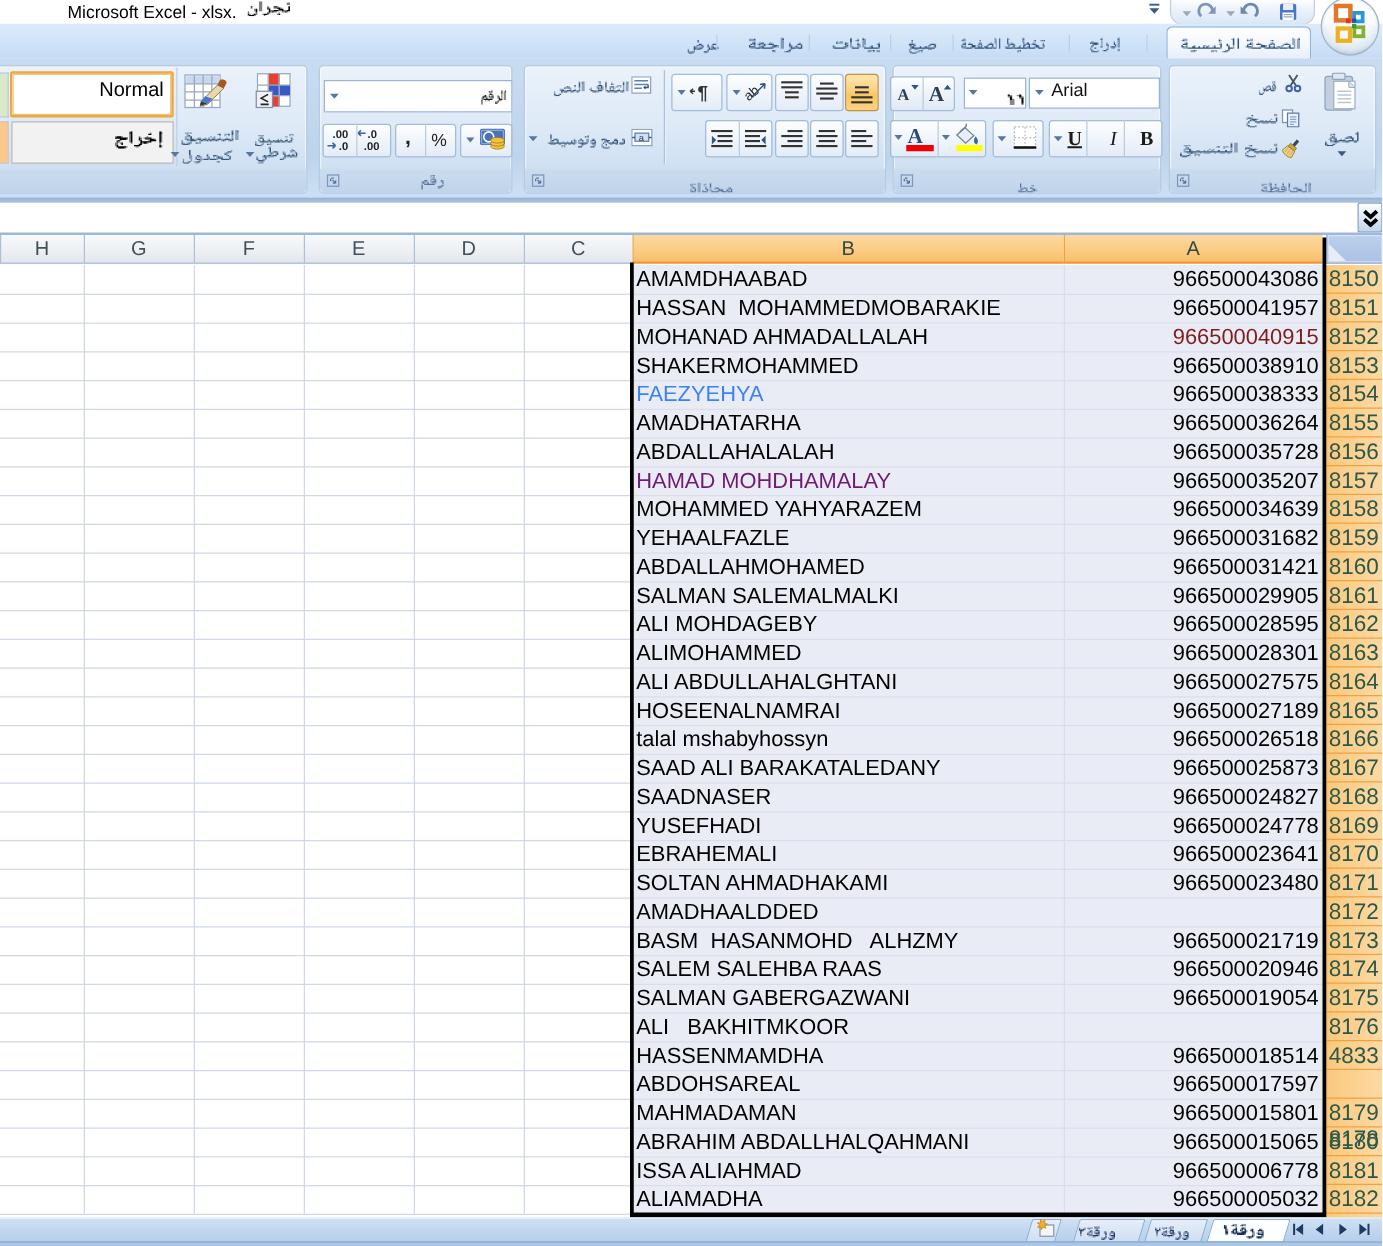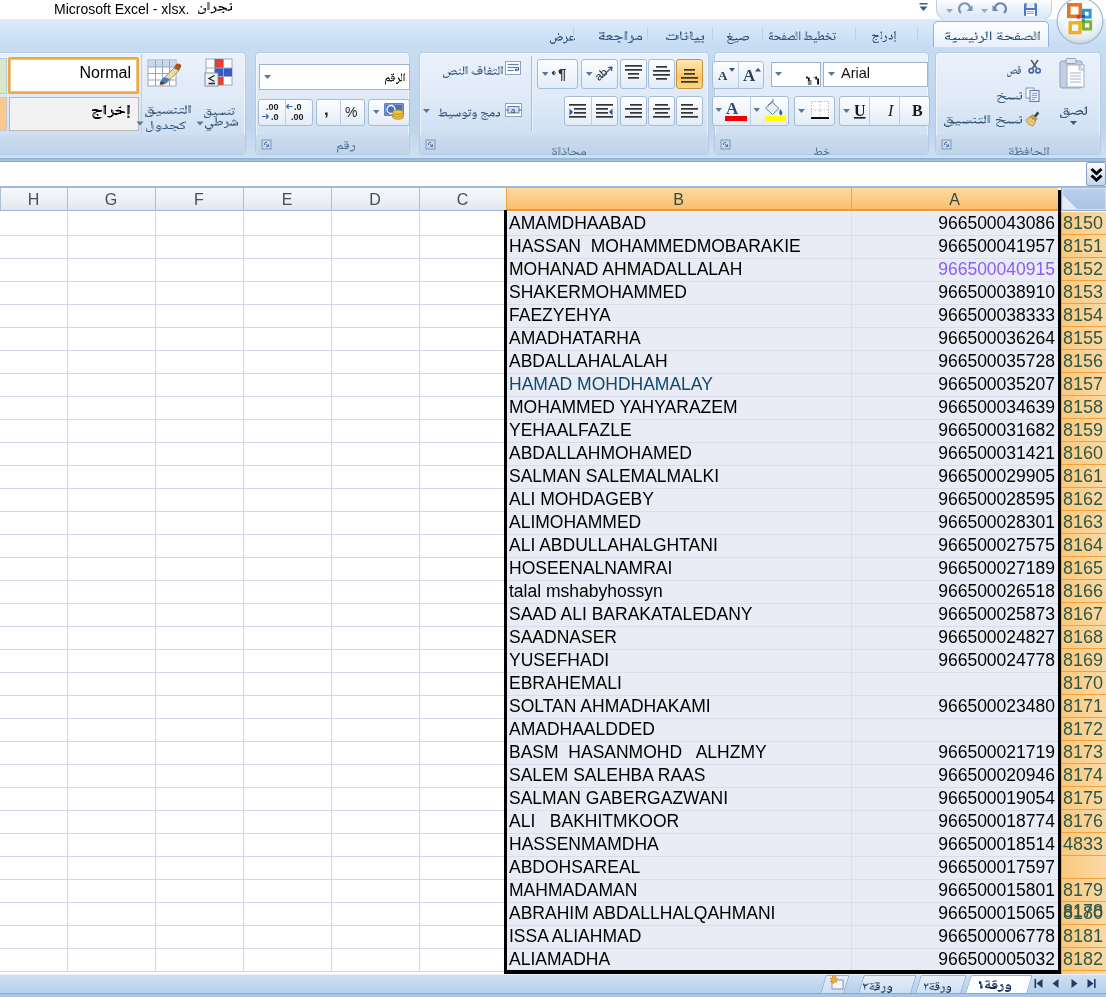--- a/index.html
+++ b/index.html
@@ -540,30 +540,30 @@
     <div class="abs" style="left:506px;top:925px;width:552px;height:1px;background:#dadeea"></div>
     <div class="abs" style="left:0;top:948px;width:506px;height:1px;background:#d0d7e5"></div>
     <div class="abs" style="left:506px;top:948px;width:552px;height:1px;background:#dadeea"></div>
     <div class="abs" style="left:0;top:971px;width:506px;height:1px;background:#d0d7e5"></div>
     <div class="abs" style="left:506px;top:971px;width:552px;height:1px;background:#dadeea"></div>
     <div class="abs" style="left:509px;top:212px;height:23px;line-height:23px;font-size:17.5px;color:#000;white-space:pre">AMAMDHAABAD</div>
     <div class="abs" style="left:851px;top:212px;width:204px;height:23px;line-height:23px;text-align:right;font-size:17.5px;color:#000">966500043086</div>
     <div class="abs" style="left:509px;top:235px;height:23px;line-height:23px;font-size:17.5px;color:#000;white-space:pre">HASSAN  MOHAMMEDMOBARAKIE</div>
     <div class="abs" style="left:851px;top:235px;width:204px;height:23px;line-height:23px;text-align:right;font-size:17.5px;color:#000">966500041957</div>
     <div class="abs" style="left:509px;top:258px;height:23px;line-height:23px;font-size:17.5px;color:#000;white-space:pre">MOHANAD AHMADALLALAH</div>
-    <div class="abs" style="left:851px;top:258px;width:204px;height:23px;line-height:23px;text-align:right;font-size:17.5px;color:#8b5cf6">966500040915</div>
+    <div class="abs" style="left:851px;top:258px;width:204px;height:23px;line-height:23px;text-align:right;font-size:17.5px;color:#7f1d1d">966500040915</div>
     <div class="abs" style="left:509px;top:281px;height:23px;line-height:23px;font-size:17.5px;color:#000;white-space:pre">SHAKERMOHAMMED</div>
     <div class="abs" style="left:851px;top:281px;width:204px;height:23px;line-height:23px;text-align:right;font-size:17.5px;color:#000">966500038910</div>
-    <div class="abs" style="left:509px;top:304px;height:23px;line-height:23px;font-size:17.5px;color:#000000;white-space:pre">FAEZYEHYA</div>
+    <div class="abs" style="left:509px;top:304px;height:23px;line-height:23px;font-size:17.5px;color:#3b82f6;white-space:pre">FAEZYEHYA</div>
     <div class="abs" style="left:851px;top:304px;width:204px;height:23px;line-height:23px;text-align:right;font-size:17.5px;color:#000">966500038333</div>
     <div class="abs" style="left:509px;top:327px;height:23px;line-height:23px;font-size:17.5px;color:#000;white-space:pre">AMADHATARHA</div>
     <div class="abs" style="left:851px;top:327px;width:204px;height:23px;line-height:23px;text-align:right;font-size:17.5px;color:#000">966500036264</div>
     <div class="abs" style="left:509px;top:350px;height:23px;line-height:23px;font-size:17.5px;color:#000;white-space:pre">ABDALLAHALALAH</div>
     <div class="abs" style="left:851px;top:350px;width:204px;height:23px;line-height:23px;text-align:right;font-size:17.5px;color:#000">966500035728</div>
-    <div class="abs" style="left:509px;top:373px;height:23px;line-height:23px;font-size:17.5px;color:#0c4a6e;white-space:pre">HAMAD MOHDHAMALAY</div>
+    <div class="abs" style="left:509px;top:373px;height:23px;line-height:23px;font-size:17.5px;color:#701a75;white-space:pre">HAMAD MOHDHAMALAY</div>
     <div class="abs" style="left:851px;top:373px;width:204px;height:23px;line-height:23px;text-align:right;font-size:17.5px;color:#000">966500035207</div>
     <div class="abs" style="left:509px;top:396px;height:23px;line-height:23px;font-size:17.5px;color:#000;white-space:pre">MOHAMMED YAHYARAZEM</div>
     <div class="abs" style="left:851px;top:396px;width:204px;height:23px;line-height:23px;text-align:right;font-size:17.5px;color:#000">966500034639</div>
     <div class="abs" style="left:509px;top:419px;height:23px;line-height:23px;font-size:17.5px;color:#000;white-space:pre">YEHAALFAZLE</div>
     <div class="abs" style="left:851px;top:419px;width:204px;height:23px;line-height:23px;text-align:right;font-size:17.5px;color:#000">966500031682</div>
     <div class="abs" style="left:509px;top:442px;height:23px;line-height:23px;font-size:17.5px;color:#000;white-space:pre">ABDALLAHMOHAMED</div>
     <div class="abs" style="left:851px;top:442px;width:204px;height:23px;line-height:23px;text-align:right;font-size:17.5px;color:#000">966500031421</div>
     <div class="abs" style="left:509px;top:465px;height:23px;line-height:23px;font-size:17.5px;color:#000;white-space:pre">SALMAN SALEMALMALKI</div>
     <div class="abs" style="left:851px;top:465px;width:204px;height:23px;line-height:23px;text-align:right;font-size:17.5px;color:#000">966500029905</div>
     <div class="abs" style="left:509px;top:488px;height:23px;line-height:23px;font-size:17.5px;color:#000;white-space:pre">ALI MOHDAGEBY</div>
@@ -576,31 +576,31 @@
     <div class="abs" style="left:851px;top:557px;width:204px;height:23px;line-height:23px;text-align:right;font-size:17.5px;color:#000">966500027189</div>
     <div class="abs" style="left:509px;top:580px;height:23px;line-height:23px;font-size:17.5px;color:#000;white-space:pre">talal mshabyhossyn</div>
     <div class="abs" style="left:851px;top:580px;width:204px;height:23px;line-height:23px;text-align:right;font-size:17.5px;color:#000">966500026518</div>
     <div class="abs" style="left:509px;top:603px;height:23px;line-height:23px;font-size:17.5px;color:#000;white-space:pre">SAAD ALI BARAKATALEDANY</div>
     <div class="abs" style="left:851px;top:603px;width:204px;height:23px;line-height:23px;text-align:right;font-size:17.5px;color:#000">966500025873</div>
     <div class="abs" style="left:509px;top:626px;height:23px;line-height:23px;font-size:17.5px;color:#000;white-space:pre">SAADNASER</div>
     <div class="abs" style="left:851px;top:626px;width:204px;height:23px;line-height:23px;text-align:right;font-size:17.5px;color:#000">966500024827</div>
     <div class="abs" style="left:509px;top:649px;height:23px;line-height:23px;font-size:17.5px;color:#000;white-space:pre">YUSEFHADI</div>
     <div class="abs" style="left:851px;top:649px;width:204px;height:23px;line-height:23px;text-align:right;font-size:17.5px;color:#000">966500024778</div>
     <div class="abs" style="left:509px;top:672px;height:23px;line-height:23px;font-size:17.5px;color:#000;white-space:pre">EBRAHEMALI</div>
+    <div class="abs" style="left:851px;top:672px;width:204px;height:23px;line-height:23px;text-align:right;font-size:17.5px;color:#000">966500023641</div>
     <div class="abs" style="left:509px;top:695px;height:23px;line-height:23px;font-size:17.5px;color:#000;white-space:pre">SOLTAN AHMADHAKAMI</div>
     <div class="abs" style="left:851px;top:695px;width:204px;height:23px;line-height:23px;text-align:right;font-size:17.5px;color:#000">966500023480</div>
     <div class="abs" style="left:509px;top:718px;height:23px;line-height:23px;font-size:17.5px;color:#000;white-space:pre">AMADHAALDDED</div>
     <div class="abs" style="left:509px;top:741px;height:23px;line-height:23px;font-size:17.5px;color:#000;white-space:pre">BASM  HASANMOHD   ALHZMY</div>
     <div class="abs" style="left:851px;top:741px;width:204px;height:23px;line-height:23px;text-align:right;font-size:17.5px;color:#000">966500021719</div>
     <div class="abs" style="left:509px;top:764px;height:23px;line-height:23px;font-size:17.5px;color:#000;white-space:pre">SALEM SALEHBA RAAS</div>
     <div class="abs" style="left:851px;top:764px;width:204px;height:23px;line-height:23px;text-align:right;font-size:17.5px;color:#000">966500020946</div>
     <div class="abs" style="left:509px;top:787px;height:23px;line-height:23px;font-size:17.5px;color:#000;white-space:pre">SALMAN GABERGAZWANI</div>
     <div class="abs" style="left:851px;top:787px;width:204px;height:23px;line-height:23px;text-align:right;font-size:17.5px;color:#000">966500019054</div>
     <div class="abs" style="left:509px;top:810px;height:23px;line-height:23px;font-size:17.5px;color:#000;white-space:pre">ALI   BAKHITMKOOR</div>
-    <div class="abs" style="left:851px;top:810px;width:204px;height:23px;line-height:23px;text-align:right;font-size:17.5px;color:#000">966500018774</div>
     <div class="abs" style="left:509px;top:833px;height:23px;line-height:23px;font-size:17.5px;color:#000;white-space:pre">HASSENMAMDHA</div>
     <div class="abs" style="left:851px;top:833px;width:204px;height:23px;line-height:23px;text-align:right;font-size:17.5px;color:#000">966500018514</div>
     <div class="abs" style="left:509px;top:856px;height:23px;line-height:23px;font-size:17.5px;color:#000;white-space:pre">ABDOHSAREAL</div>
     <div class="abs" style="left:851px;top:856px;width:204px;height:23px;line-height:23px;text-align:right;font-size:17.5px;color:#000">966500017597</div>
     <div class="abs" style="left:509px;top:879px;height:23px;line-height:23px;font-size:17.5px;color:#000;white-space:pre">MAHMADAMAN</div>
     <div class="abs" style="left:851px;top:879px;width:204px;height:23px;line-height:23px;text-align:right;font-size:17.5px;color:#000">966500015801</div>
     <div class="abs" style="left:509px;top:902px;height:23px;line-height:23px;font-size:17.5px;color:#000;white-space:pre">ABRAHIM ABDALLHALQAHMANI</div>
     <div class="abs" style="left:851px;top:902px;width:204px;height:23px;line-height:23px;text-align:right;font-size:17.5px;color:#000">966500015065</div>
     <div class="abs" style="left:509px;top:925px;height:23px;line-height:23px;font-size:17.5px;color:#000;white-space:pre">ISSA ALIAHMAD</div>
     <div class="abs" style="left:851px;top:925px;width:204px;height:23px;line-height:23px;text-align:right;font-size:17.5px;color:#000">966500006778</div>

